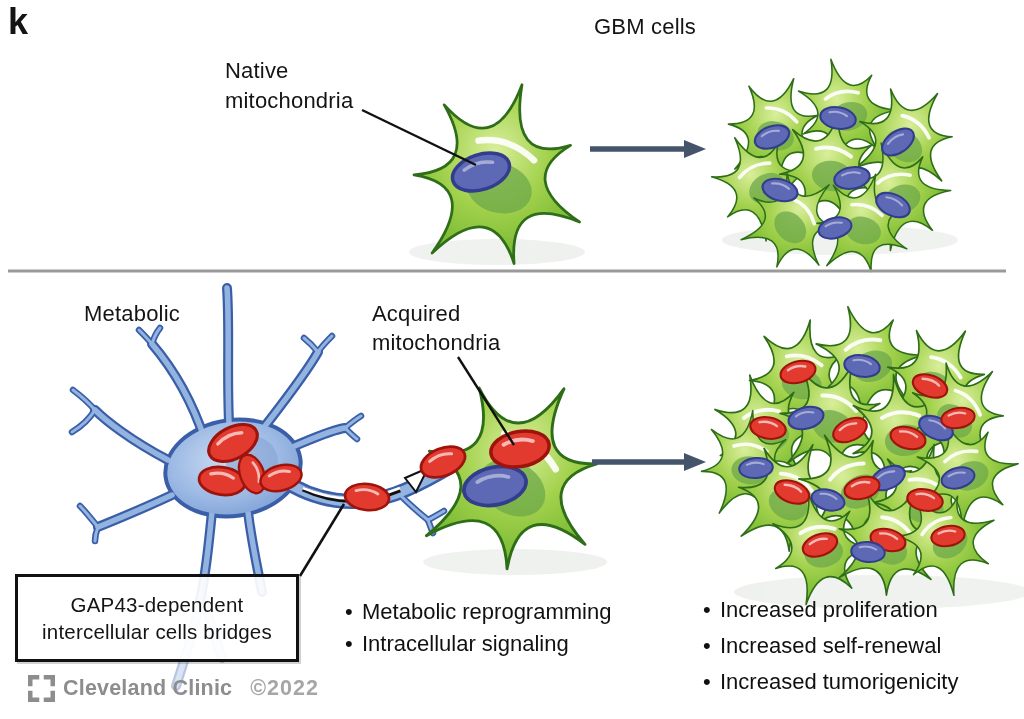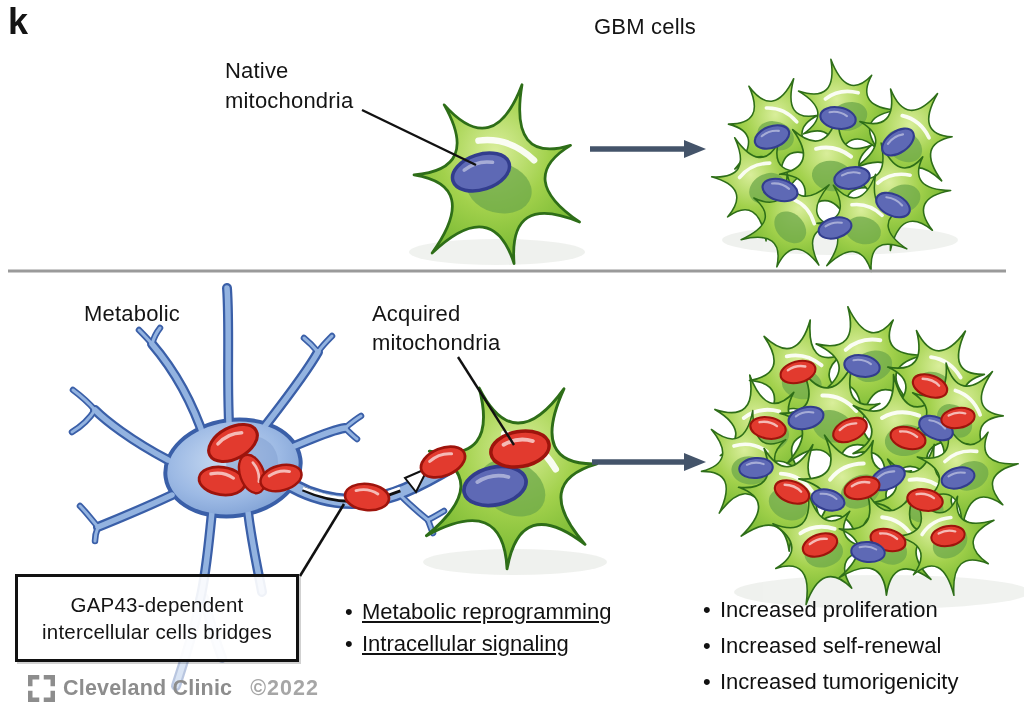--- a/index.html
+++ b/index.html
@@ -12,21 +12,21 @@
   .native{left:225px;top:56px;line-height:30px;}
   .astro{left:84px;top:299px;}
   .acquired{left:372px;top:299px;width:172px;text-align:left;}
   .gapbox{left:15px;top:574px;width:284px;height:88px;background:rgba(255,255,255,.92);
           border:3px solid #111;box-sizing:border-box;display:flex;flex-direction:column;
           justify-content:center;align-items:center;font-size:20.5px;line-height:27px;
           box-shadow:2px 2px 0 rgba(0,0,0,.18);}
   ul.blt{list-style:none;margin:0;padding:0;position:absolute;z-index:2;}
   ul.blt li{font-size:22px;white-space:nowrap;}
   .blt-mid{left:345px;top:596px;}
-  .blt-mid li{line-height:32px;text-decoration:underline;}
+  .blt-mid li{line-height:32px;}
   .blt-right{left:703px;top:592px;}
   .blt-right li{line-height:36px;}
   .bdot{display:inline-block;width:17px;}
   .footer{position:absolute;z-index:2;left:28px;top:675px;display:flex;align-items:center;}
   .brandmark{width:27px;height:27px;margin-right:8px;}
   .brand{font-size:21.5px;font-weight:700;color:#8d8d8d;letter-spacing:.2px;}
   .copyr{font-size:21.5px;color:#a6a6a6;margin-left:18px;letter-spacing:1px;font-weight:bold;}
   
   .ad use{stroke:#3a5fa8;fill:none;stroke-linecap:round;stroke-width:10;}
   .al use{stroke:#93b3e0;fill:none;stroke-linecap:round;stroke-width:5.5;}

